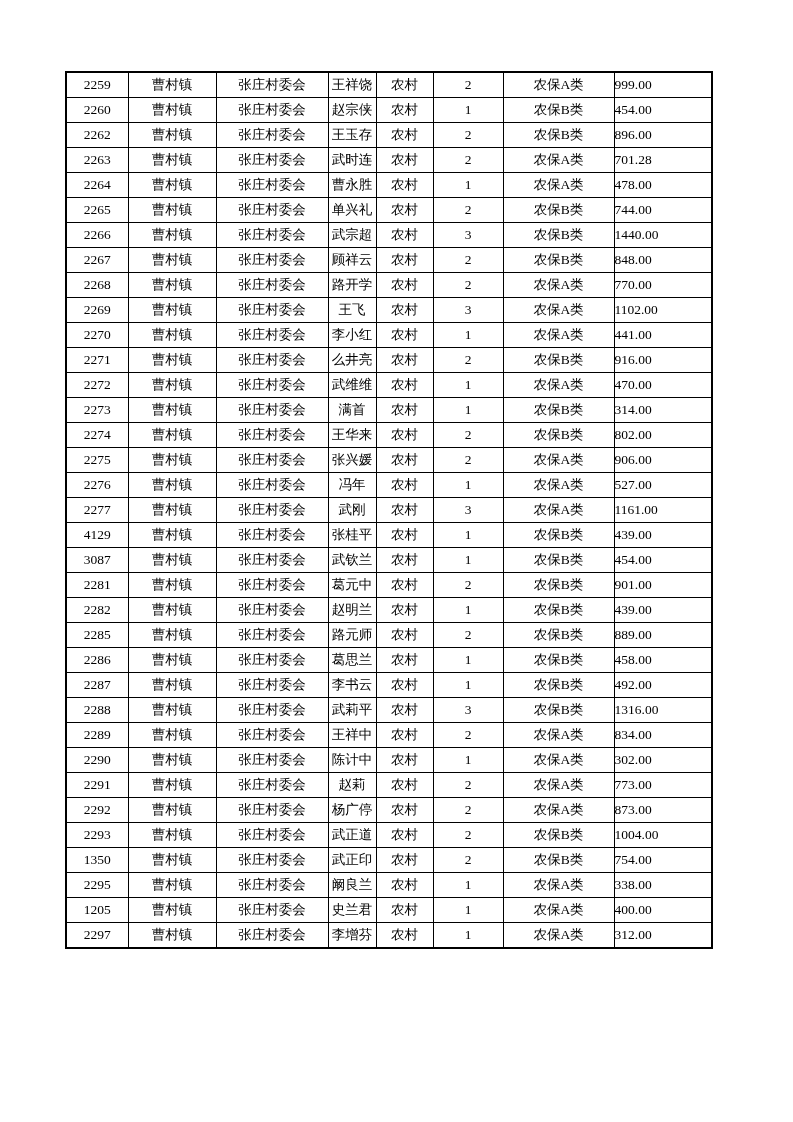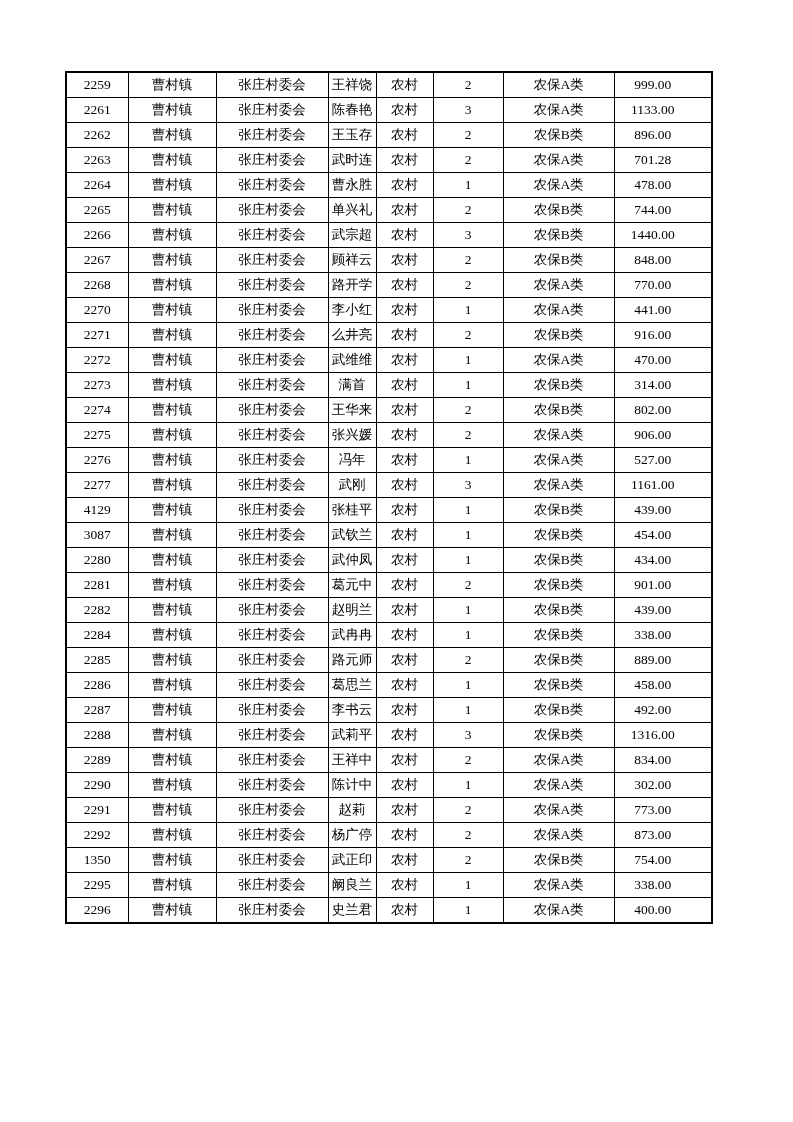--- a/index.html
+++ b/index.html
@@ -30,21 +30,21 @@
     height:24px;
     padding:0;
     text-align:center;
     vertical-align:middle;
     font-size:13.5px;
     color:var(--text-color);
     white-space:nowrap;
     overflow:hidden;
   }
   table.roster td.amount-cell{
-    text-align:center;
+    text-align:left;
     padding-right:20px;
     font-family:Liberation Serif, serif;
   }
   col.c-serial{width:62px;}
   col.c-town{width:88px;}
   col.c-village{width:112px;}
   col.c-name{width:48px;}
   col.c-residence{width:57px;}
   col.c-count{width:70px;}
   col.c-category{width:111px;}
@@ -70,98 +70,108 @@
           <td>2259</td>
           <td>曹村镇</td>
           <td>张庄村委会</td>
           <td>王祥饶</td>
           <td>农村</td>
           <td>2</td>
           <td>农保A类</td>
           <td class="amount-cell">999.00</td>
         </tr>
         <tr>
-          <td>2261</td>
-          <td>曹村镇</td>
-          <td>张庄村委会</td>
-          <td>陈春艳</td>
+          <td>2260</td>
+          <td>曹村镇</td>
+          <td>张庄村委会</td>
+          <td>赵宗侠</td>
+          <td>农村</td>
+          <td>1</td>
+          <td>农保B类</td>
+          <td class="amount-cell">454.00</td>
+        </tr>
+        <tr>
+          <td>2262</td>
+          <td>曹村镇</td>
+          <td>张庄村委会</td>
+          <td>王玉存</td>
+          <td>农村</td>
+          <td>2</td>
+          <td>农保B类</td>
+          <td class="amount-cell">896.00</td>
+        </tr>
+        <tr>
+          <td>2263</td>
+          <td>曹村镇</td>
+          <td>张庄村委会</td>
+          <td>武时连</td>
+          <td>农村</td>
+          <td>2</td>
+          <td>农保A类</td>
+          <td class="amount-cell">701.28</td>
+        </tr>
+        <tr>
+          <td>2264</td>
+          <td>曹村镇</td>
+          <td>张庄村委会</td>
+          <td>曹永胜</td>
+          <td>农村</td>
+          <td>1</td>
+          <td>农保A类</td>
+          <td class="amount-cell">478.00</td>
+        </tr>
+        <tr>
+          <td>2265</td>
+          <td>曹村镇</td>
+          <td>张庄村委会</td>
+          <td>单兴礼</td>
+          <td>农村</td>
+          <td>2</td>
+          <td>农保B类</td>
+          <td class="amount-cell">744.00</td>
+        </tr>
+        <tr>
+          <td>2266</td>
+          <td>曹村镇</td>
+          <td>张庄村委会</td>
+          <td>武宗超</td>
           <td>农村</td>
           <td>3</td>
-          <td>农保A类</td>
-          <td class="amount-cell">1133.00</td>
-        </tr>
-        <tr>
-          <td>2262</td>
-          <td>曹村镇</td>
-          <td>张庄村委会</td>
-          <td>王玉存</td>
-          <td>农村</td>
-          <td>2</td>
-          <td>农保B类</td>
-          <td class="amount-cell">896.00</td>
-        </tr>
-        <tr>
-          <td>2263</td>
-          <td>曹村镇</td>
-          <td>张庄村委会</td>
-          <td>武时连</td>
-          <td>农村</td>
-          <td>2</td>
-          <td>农保A类</td>
-          <td class="amount-cell">701.28</td>
-        </tr>
-        <tr>
-          <td>2264</td>
-          <td>曹村镇</td>
-          <td>张庄村委会</td>
-          <td>曹永胜</td>
-          <td>农村</td>
-          <td>1</td>
-          <td>农保A类</td>
-          <td class="amount-cell">478.00</td>
-        </tr>
-        <tr>
-          <td>2265</td>
-          <td>曹村镇</td>
-          <td>张庄村委会</td>
-          <td>单兴礼</td>
-          <td>农村</td>
-          <td>2</td>
-          <td>农保B类</td>
-          <td class="amount-cell">744.00</td>
-        </tr>
-        <tr>
-          <td>2266</td>
-          <td>曹村镇</td>
-          <td>张庄村委会</td>
-          <td>武宗超</td>
+          <td>农保B类</td>
+          <td class="amount-cell">1440.00</td>
+        </tr>
+        <tr>
+          <td>2267</td>
+          <td>曹村镇</td>
+          <td>张庄村委会</td>
+          <td>顾祥云</td>
+          <td>农村</td>
+          <td>2</td>
+          <td>农保B类</td>
+          <td class="amount-cell">848.00</td>
+        </tr>
+        <tr>
+          <td>2268</td>
+          <td>曹村镇</td>
+          <td>张庄村委会</td>
+          <td>路开学</td>
+          <td>农村</td>
+          <td>2</td>
+          <td>农保A类</td>
+          <td class="amount-cell">770.00</td>
+        </tr>
+        <tr>
+          <td>2269</td>
+          <td>曹村镇</td>
+          <td>张庄村委会</td>
+          <td>王飞</td>
           <td>农村</td>
           <td>3</td>
-          <td>农保B类</td>
-          <td class="amount-cell">1440.00</td>
-        </tr>
-        <tr>
-          <td>2267</td>
-          <td>曹村镇</td>
-          <td>张庄村委会</td>
-          <td>顾祥云</td>
-          <td>农村</td>
-          <td>2</td>
-          <td>农保B类</td>
-          <td class="amount-cell">848.00</td>
-        </tr>
-        <tr>
-          <td>2268</td>
-          <td>曹村镇</td>
-          <td>张庄村委会</td>
-          <td>路开学</td>
-          <td>农村</td>
-          <td>2</td>
-          <td>农保A类</td>
-          <td class="amount-cell">770.00</td>
+          <td>农保A类</td>
+          <td class="amount-cell">1102.00</td>
         </tr>
         <tr>
           <td>2270</td>
           <td>曹村镇</td>
           <td>张庄村委会</td>
           <td>李小红</td>
           <td>农村</td>
           <td>1</td>
           <td>农保A类</td>
           <td class="amount-cell">441.00</td>
@@ -250,164 +260,164 @@
           <td>3087</td>
           <td>曹村镇</td>
           <td>张庄村委会</td>
           <td>武钦兰</td>
           <td>农村</td>
           <td>1</td>
           <td>农保B类</td>
           <td class="amount-cell">454.00</td>
         </tr>
         <tr>
-          <td>2280</td>
-          <td>曹村镇</td>
-          <td>张庄村委会</td>
-          <td>武仲凤</td>
-          <td>农村</td>
-          <td>1</td>
-          <td>农保B类</td>
-          <td class="amount-cell">434.00</td>
-        </tr>
-        <tr>
           <td>2281</td>
           <td>曹村镇</td>
           <td>张庄村委会</td>
           <td>葛元中</td>
           <td>农村</td>
           <td>2</td>
           <td>农保B类</td>
           <td class="amount-cell">901.00</td>
         </tr>
         <tr>
           <td>2282</td>
           <td>曹村镇</td>
           <td>张庄村委会</td>
           <td>赵明兰</td>
           <td>农村</td>
           <td>1</td>
           <td>农保B类</td>
           <td class="amount-cell">439.00</td>
         </tr>
         <tr>
-          <td>2284</td>
-          <td>曹村镇</td>
-          <td>张庄村委会</td>
-          <td>武冉冉</td>
-          <td>农村</td>
-          <td>1</td>
-          <td>农保B类</td>
+          <td>2285</td>
+          <td>曹村镇</td>
+          <td>张庄村委会</td>
+          <td>路元师</td>
+          <td>农村</td>
+          <td>2</td>
+          <td>农保B类</td>
+          <td class="amount-cell">889.00</td>
+        </tr>
+        <tr>
+          <td>2286</td>
+          <td>曹村镇</td>
+          <td>张庄村委会</td>
+          <td>葛思兰</td>
+          <td>农村</td>
+          <td>1</td>
+          <td>农保B类</td>
+          <td class="amount-cell">458.00</td>
+        </tr>
+        <tr>
+          <td>2287</td>
+          <td>曹村镇</td>
+          <td>张庄村委会</td>
+          <td>李书云</td>
+          <td>农村</td>
+          <td>1</td>
+          <td>农保B类</td>
+          <td class="amount-cell">492.00</td>
+        </tr>
+        <tr>
+          <td>2288</td>
+          <td>曹村镇</td>
+          <td>张庄村委会</td>
+          <td>武莉平</td>
+          <td>农村</td>
+          <td>3</td>
+          <td>农保B类</td>
+          <td class="amount-cell">1316.00</td>
+        </tr>
+        <tr>
+          <td>2289</td>
+          <td>曹村镇</td>
+          <td>张庄村委会</td>
+          <td>王祥中</td>
+          <td>农村</td>
+          <td>2</td>
+          <td>农保A类</td>
+          <td class="amount-cell">834.00</td>
+        </tr>
+        <tr>
+          <td>2290</td>
+          <td>曹村镇</td>
+          <td>张庄村委会</td>
+          <td>陈计中</td>
+          <td>农村</td>
+          <td>1</td>
+          <td>农保A类</td>
+          <td class="amount-cell">302.00</td>
+        </tr>
+        <tr>
+          <td>2291</td>
+          <td>曹村镇</td>
+          <td>张庄村委会</td>
+          <td>赵莉</td>
+          <td>农村</td>
+          <td>2</td>
+          <td>农保A类</td>
+          <td class="amount-cell">773.00</td>
+        </tr>
+        <tr>
+          <td>2292</td>
+          <td>曹村镇</td>
+          <td>张庄村委会</td>
+          <td>杨广停</td>
+          <td>农村</td>
+          <td>2</td>
+          <td>农保A类</td>
+          <td class="amount-cell">873.00</td>
+        </tr>
+        <tr>
+          <td>2293</td>
+          <td>曹村镇</td>
+          <td>张庄村委会</td>
+          <td>武正道</td>
+          <td>农村</td>
+          <td>2</td>
+          <td>农保B类</td>
+          <td class="amount-cell">1004.00</td>
+        </tr>
+        <tr>
+          <td>1350</td>
+          <td>曹村镇</td>
+          <td>张庄村委会</td>
+          <td>武正印</td>
+          <td>农村</td>
+          <td>2</td>
+          <td>农保B类</td>
+          <td class="amount-cell">754.00</td>
+        </tr>
+        <tr>
+          <td>2295</td>
+          <td>曹村镇</td>
+          <td>张庄村委会</td>
+          <td>阚良兰</td>
+          <td>农村</td>
+          <td>1</td>
+          <td>农保A类</td>
           <td class="amount-cell">338.00</td>
         </tr>
         <tr>
-          <td>2285</td>
-          <td>曹村镇</td>
-          <td>张庄村委会</td>
-          <td>路元师</td>
-          <td>农村</td>
-          <td>2</td>
-          <td>农保B类</td>
-          <td class="amount-cell">889.00</td>
-        </tr>
-        <tr>
-          <td>2286</td>
-          <td>曹村镇</td>
-          <td>张庄村委会</td>
-          <td>葛思兰</td>
-          <td>农村</td>
-          <td>1</td>
-          <td>农保B类</td>
-          <td class="amount-cell">458.00</td>
-        </tr>
-        <tr>
-          <td>2287</td>
-          <td>曹村镇</td>
-          <td>张庄村委会</td>
-          <td>李书云</td>
-          <td>农村</td>
-          <td>1</td>
-          <td>农保B类</td>
-          <td class="amount-cell">492.00</td>
-        </tr>
-        <tr>
-          <td>2288</td>
-          <td>曹村镇</td>
-          <td>张庄村委会</td>
-          <td>武莉平</td>
-          <td>农村</td>
-          <td>3</td>
-          <td>农保B类</td>
-          <td class="amount-cell">1316.00</td>
-        </tr>
-        <tr>
-          <td>2289</td>
-          <td>曹村镇</td>
-          <td>张庄村委会</td>
-          <td>王祥中</td>
-          <td>农村</td>
-          <td>2</td>
-          <td>农保A类</td>
-          <td class="amount-cell">834.00</td>
-        </tr>
-        <tr>
-          <td>2290</td>
-          <td>曹村镇</td>
-          <td>张庄村委会</td>
-          <td>陈计中</td>
-          <td>农村</td>
-          <td>1</td>
-          <td>农保A类</td>
-          <td class="amount-cell">302.00</td>
-        </tr>
-        <tr>
-          <td>2291</td>
-          <td>曹村镇</td>
-          <td>张庄村委会</td>
-          <td>赵莉</td>
-          <td>农村</td>
-          <td>2</td>
-          <td>农保A类</td>
-          <td class="amount-cell">773.00</td>
-        </tr>
-        <tr>
-          <td>2292</td>
-          <td>曹村镇</td>
-          <td>张庄村委会</td>
-          <td>杨广停</td>
-          <td>农村</td>
-          <td>2</td>
-          <td>农保A类</td>
-          <td class="amount-cell">873.00</td>
-        </tr>
-        <tr>
-          <td>1350</td>
-          <td>曹村镇</td>
-          <td>张庄村委会</td>
-          <td>武正印</td>
-          <td>农村</td>
-          <td>2</td>
-          <td>农保B类</td>
-          <td class="amount-cell">754.00</td>
-        </tr>
-        <tr>
-          <td>2295</td>
-          <td>曹村镇</td>
-          <td>张庄村委会</td>
-          <td>阚良兰</td>
-          <td>农村</td>
-          <td>1</td>
-          <td>农保A类</td>
-          <td class="amount-cell">338.00</td>
-        </tr>
-        <tr>
-          <td>2296</td>
+          <td>1205</td>
           <td>曹村镇</td>
           <td>张庄村委会</td>
           <td>史兰君</td>
           <td>农村</td>
           <td>1</td>
           <td>农保A类</td>
           <td class="amount-cell">400.00</td>
+        </tr>
+        <tr>
+          <td>2297</td>
+          <td>曹村镇</td>
+          <td>张庄村委会</td>
+          <td>李增芬</td>
+          <td>农村</td>
+          <td>1</td>
+          <td>农保A类</td>
+          <td class="amount-cell">312.00</td>
         </tr>
       </tbody>
   </table>
 </div>
 
 </body></html>

